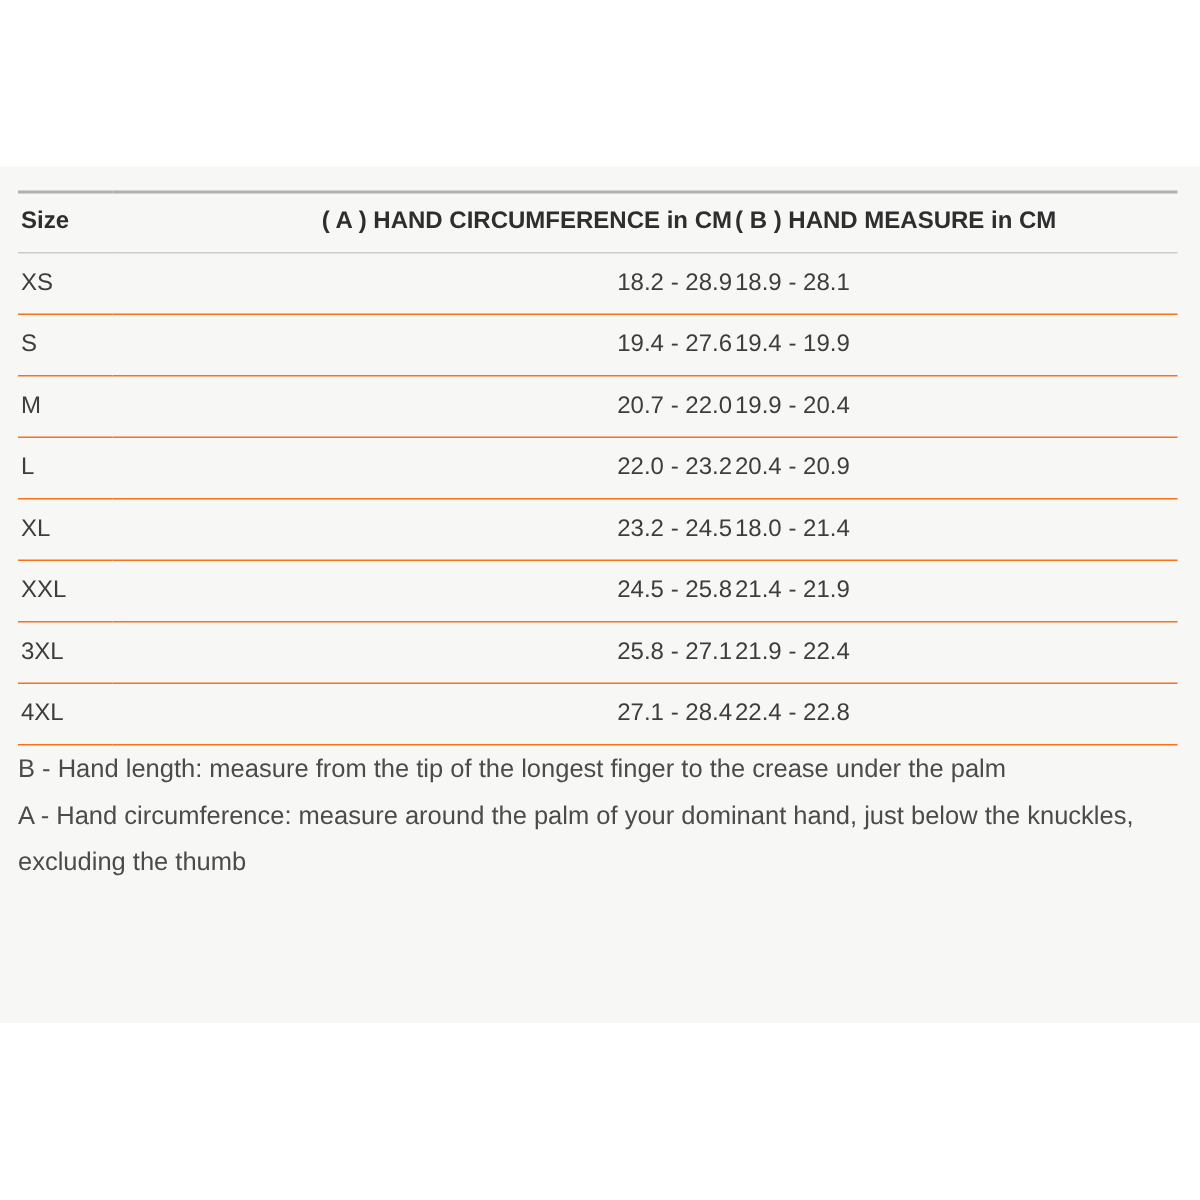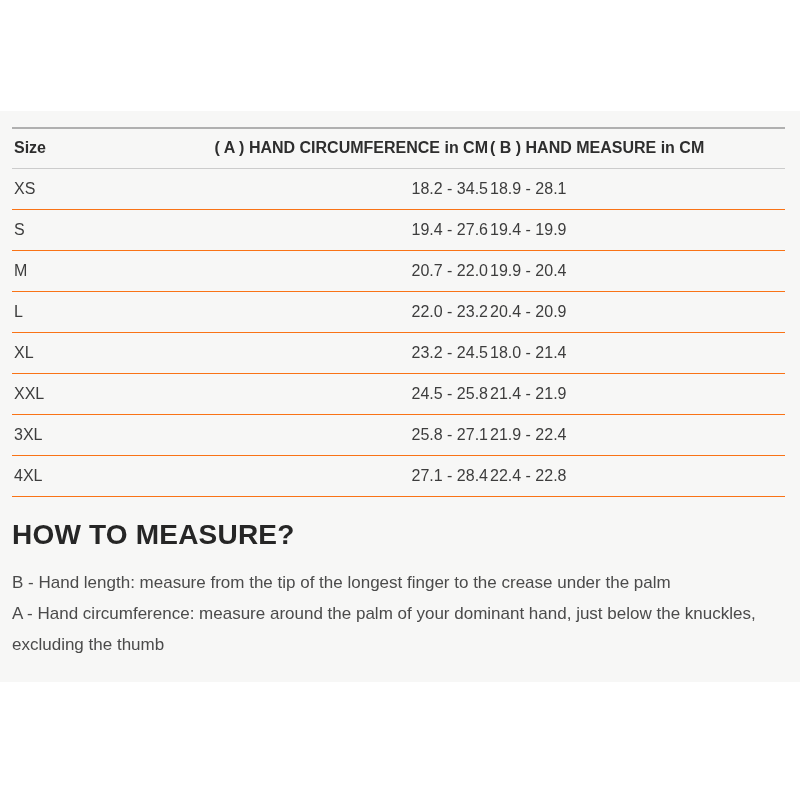--- a/index.html
+++ b/index.html
@@ -75,21 +75,21 @@
       <thead>
         <tr>
           <th class="col-size">Size</th>
           <th class="col-circ">( A ) HAND CIRCUMFERENCE in CM</th>
           <th class="col-length">( B ) HAND MEASURE in CM</th>
         </tr>
       </thead>
       <tbody>
           <tr>
             <td class="col-size">XS</td>
-            <td class="col-circ">18.2 - 34.5</td>
+            <td class="col-circ">18.2 - 28.9</td>
             <td class="col-length">18.9 - 28.1</td>
           </tr>
           <tr>
             <td class="col-size">S</td>
             <td class="col-circ">19.4 - 27.6</td>
             <td class="col-length">19.4 - 19.9</td>
           </tr>
           <tr>
             <td class="col-size">M</td>
             <td class="col-circ">20.7 - 22.0</td>
@@ -116,21 +116,20 @@
             <td class="col-length">21.9 - 22.4</td>
           </tr>
           <tr>
             <td class="col-size">4XL</td>
             <td class="col-circ">27.1 - 28.4</td>
             <td class="col-length">22.4 - 22.8</td>
           </tr>
         </tbody>
     </table>
 
-    <h2 class="measure-heading">HOW TO MEASURE?</h2>
 
     <div class="measure-text">
       <p>B - Hand length: measure from the tip of the longest finger to the crease under the palm</p>
       <p>A - Hand circumference: measure around the palm of your dominant hand, just below the knuckles, excluding the thumb</p>
     </div>
 
   </div>
 </div>
 
 </body></html>

